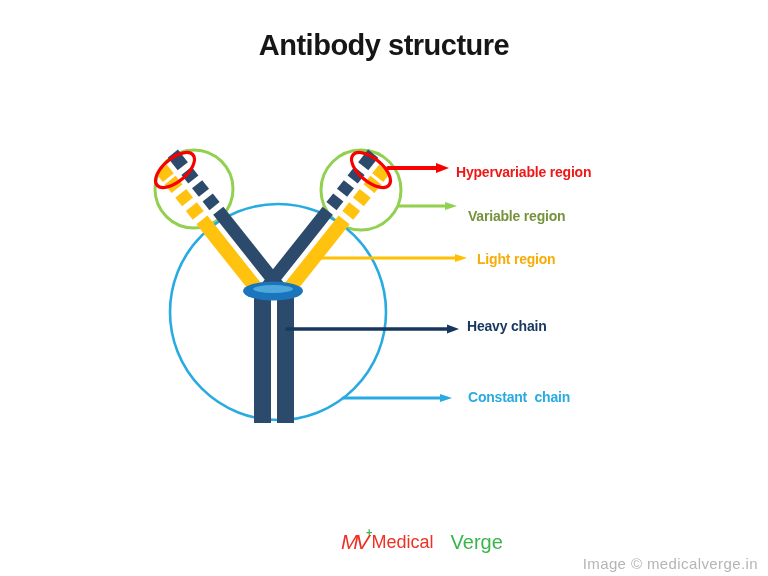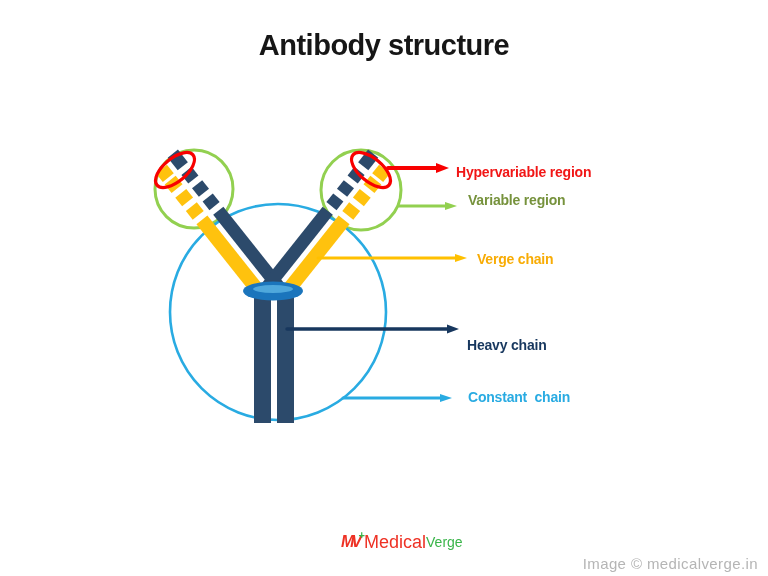--- a/index.html
+++ b/index.html
@@ -36,40 +36,40 @@
   .a-gold{fill:var(--gold-line,#FFC000);}
   .l-navy{stroke:var(--navy-dark,#17375E); stroke-width:3.5; stroke-linecap:round;}
   .a-navy{fill:var(--navy-dark,#17375E);}
   .l-sky{stroke:var(--sky-blue,#29ABE2); stroke-width:3; stroke-linecap:round;}
   .a-sky{fill:var(--sky-blue,#29ABE2);}
   .label{
     position:absolute; font-size:14px; font-weight:700; line-height:16px;
     white-space:pre; letter-spacing:-0.2px;
   }
   .lbl-hyper{left:456px; top:164px; color:var(--red-text,#F11616);}
-  .lbl-variable{left:468px; top:192px; color:var(--green-text,#76923C);}
+  .lbl-variable{left:468px; top:208px; color:var(--green-text,#76923C);}
   .lbl-light{left:477px; top:251px; color:var(--gold-text,#F8AC05);}
-  .lbl-heavy{left:467px; top:337px; color:var(--navy-dark,#17375E);}
+  .lbl-heavy{left:467px; top:318px; color:var(--navy-dark,#17375E);}
   .lbl-constant{left:468px; top:389px; color:var(--sky-blue,#29ABE2);}
   .footer-logo{
     position:absolute; left:341px; top:528px; height:28px;
     display:flex; align-items:center;
   }
   .logo-mark{position:relative; display:inline-block; margin-right:1px;}
   .logo-mv{
-    font-style:italic; font-weight:700; font-size:16px; letter-spacing:-3px;
+    font-style:italic; font-weight:400; font-size:21px; letter-spacing:-3px;
     color:var(--logo-red,#EE3124);
     text-align:center;
   }
   .logo-plus{
     position:absolute; top:-4px; right:-6px; font-size:11px; font-weight:800;
     color:var(--logo-green,#3AB54A);
   }
   .logo-word-red{font-size:18px; font-weight:400; color:var(--logo-red,#EE3124); margin-left:4px;}
-  .logo-word-green{font-size:14px; font-weight:400; color:var(--logo-green,#3AB54A);}
+  .logo-word-green{font-size:20px; font-weight:400; color:var(--logo-green,#3AB54A);margin-left:17px;}
   .credit{
     position:absolute; right:10px; top:555px; font-size:15px;
     letter-spacing:0.4px; color:var(--credit-gray,#B5B5B5);
   }
 </style>
 </head>
 <body>
 
 <div class="page">
 
@@ -127,21 +127,21 @@
 
     <line class="l-navy" x1="287" y1="329" x2="448" y2="329"></line>
     <polygon class="a-navy" points="447,324.5 459,329 447,333.5"></polygon>
 
     <line class="l-sky" x1="343" y1="398" x2="441" y2="398"></line>
     <polygon class="a-sky" points="440,394 452,398 440,402"></polygon>
   </svg>
 
   <div class="label lbl-hyper">Hypervariable region</div>
   <div class="label lbl-variable">Variable region</div>
-  <div class="label lbl-light">Verge chain</div>
+  <div class="label lbl-light">Light region</div>
   <div class="label lbl-heavy">Heavy chain</div>
   <div class="label lbl-constant">Constant  chain</div>
 
   <div class="footer-logo">
     <span class="logo-mark">
       <span class="logo-mv">MV</span>
       <span class="logo-plus">+</span>
     </span>
     <span class="logo-word-red">Medical</span>
     <span class="logo-word-green">Verge</span>

